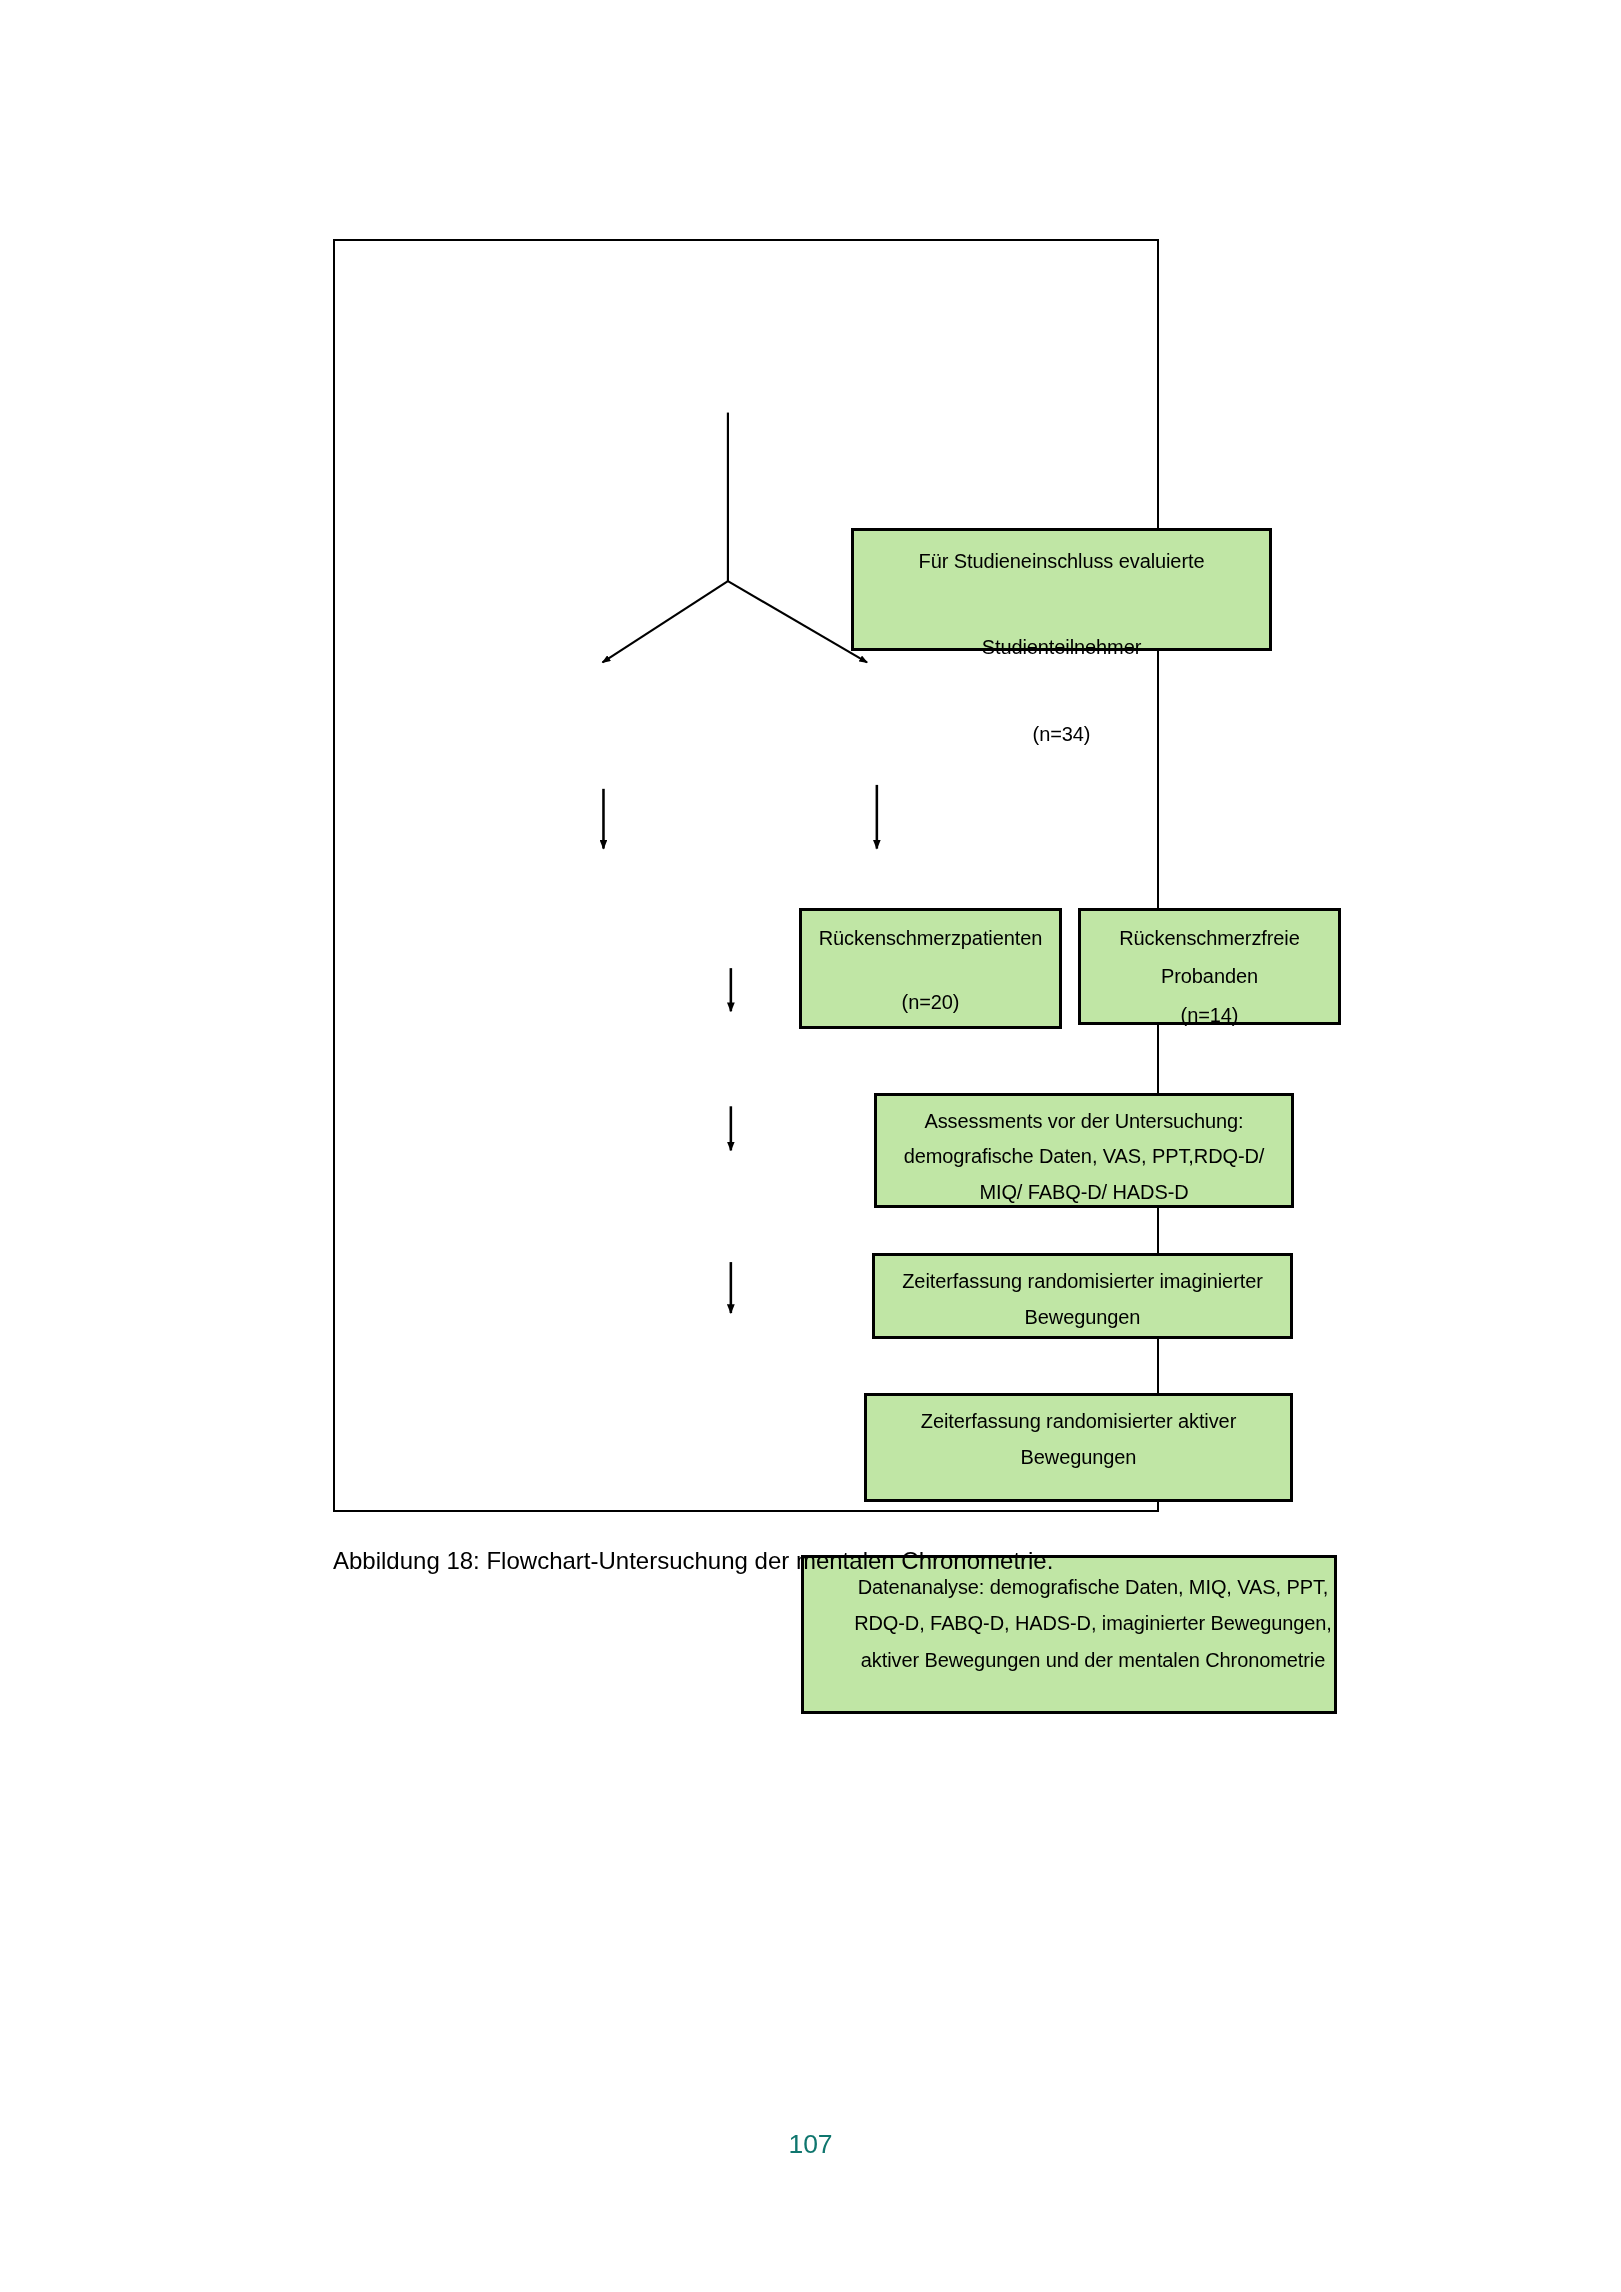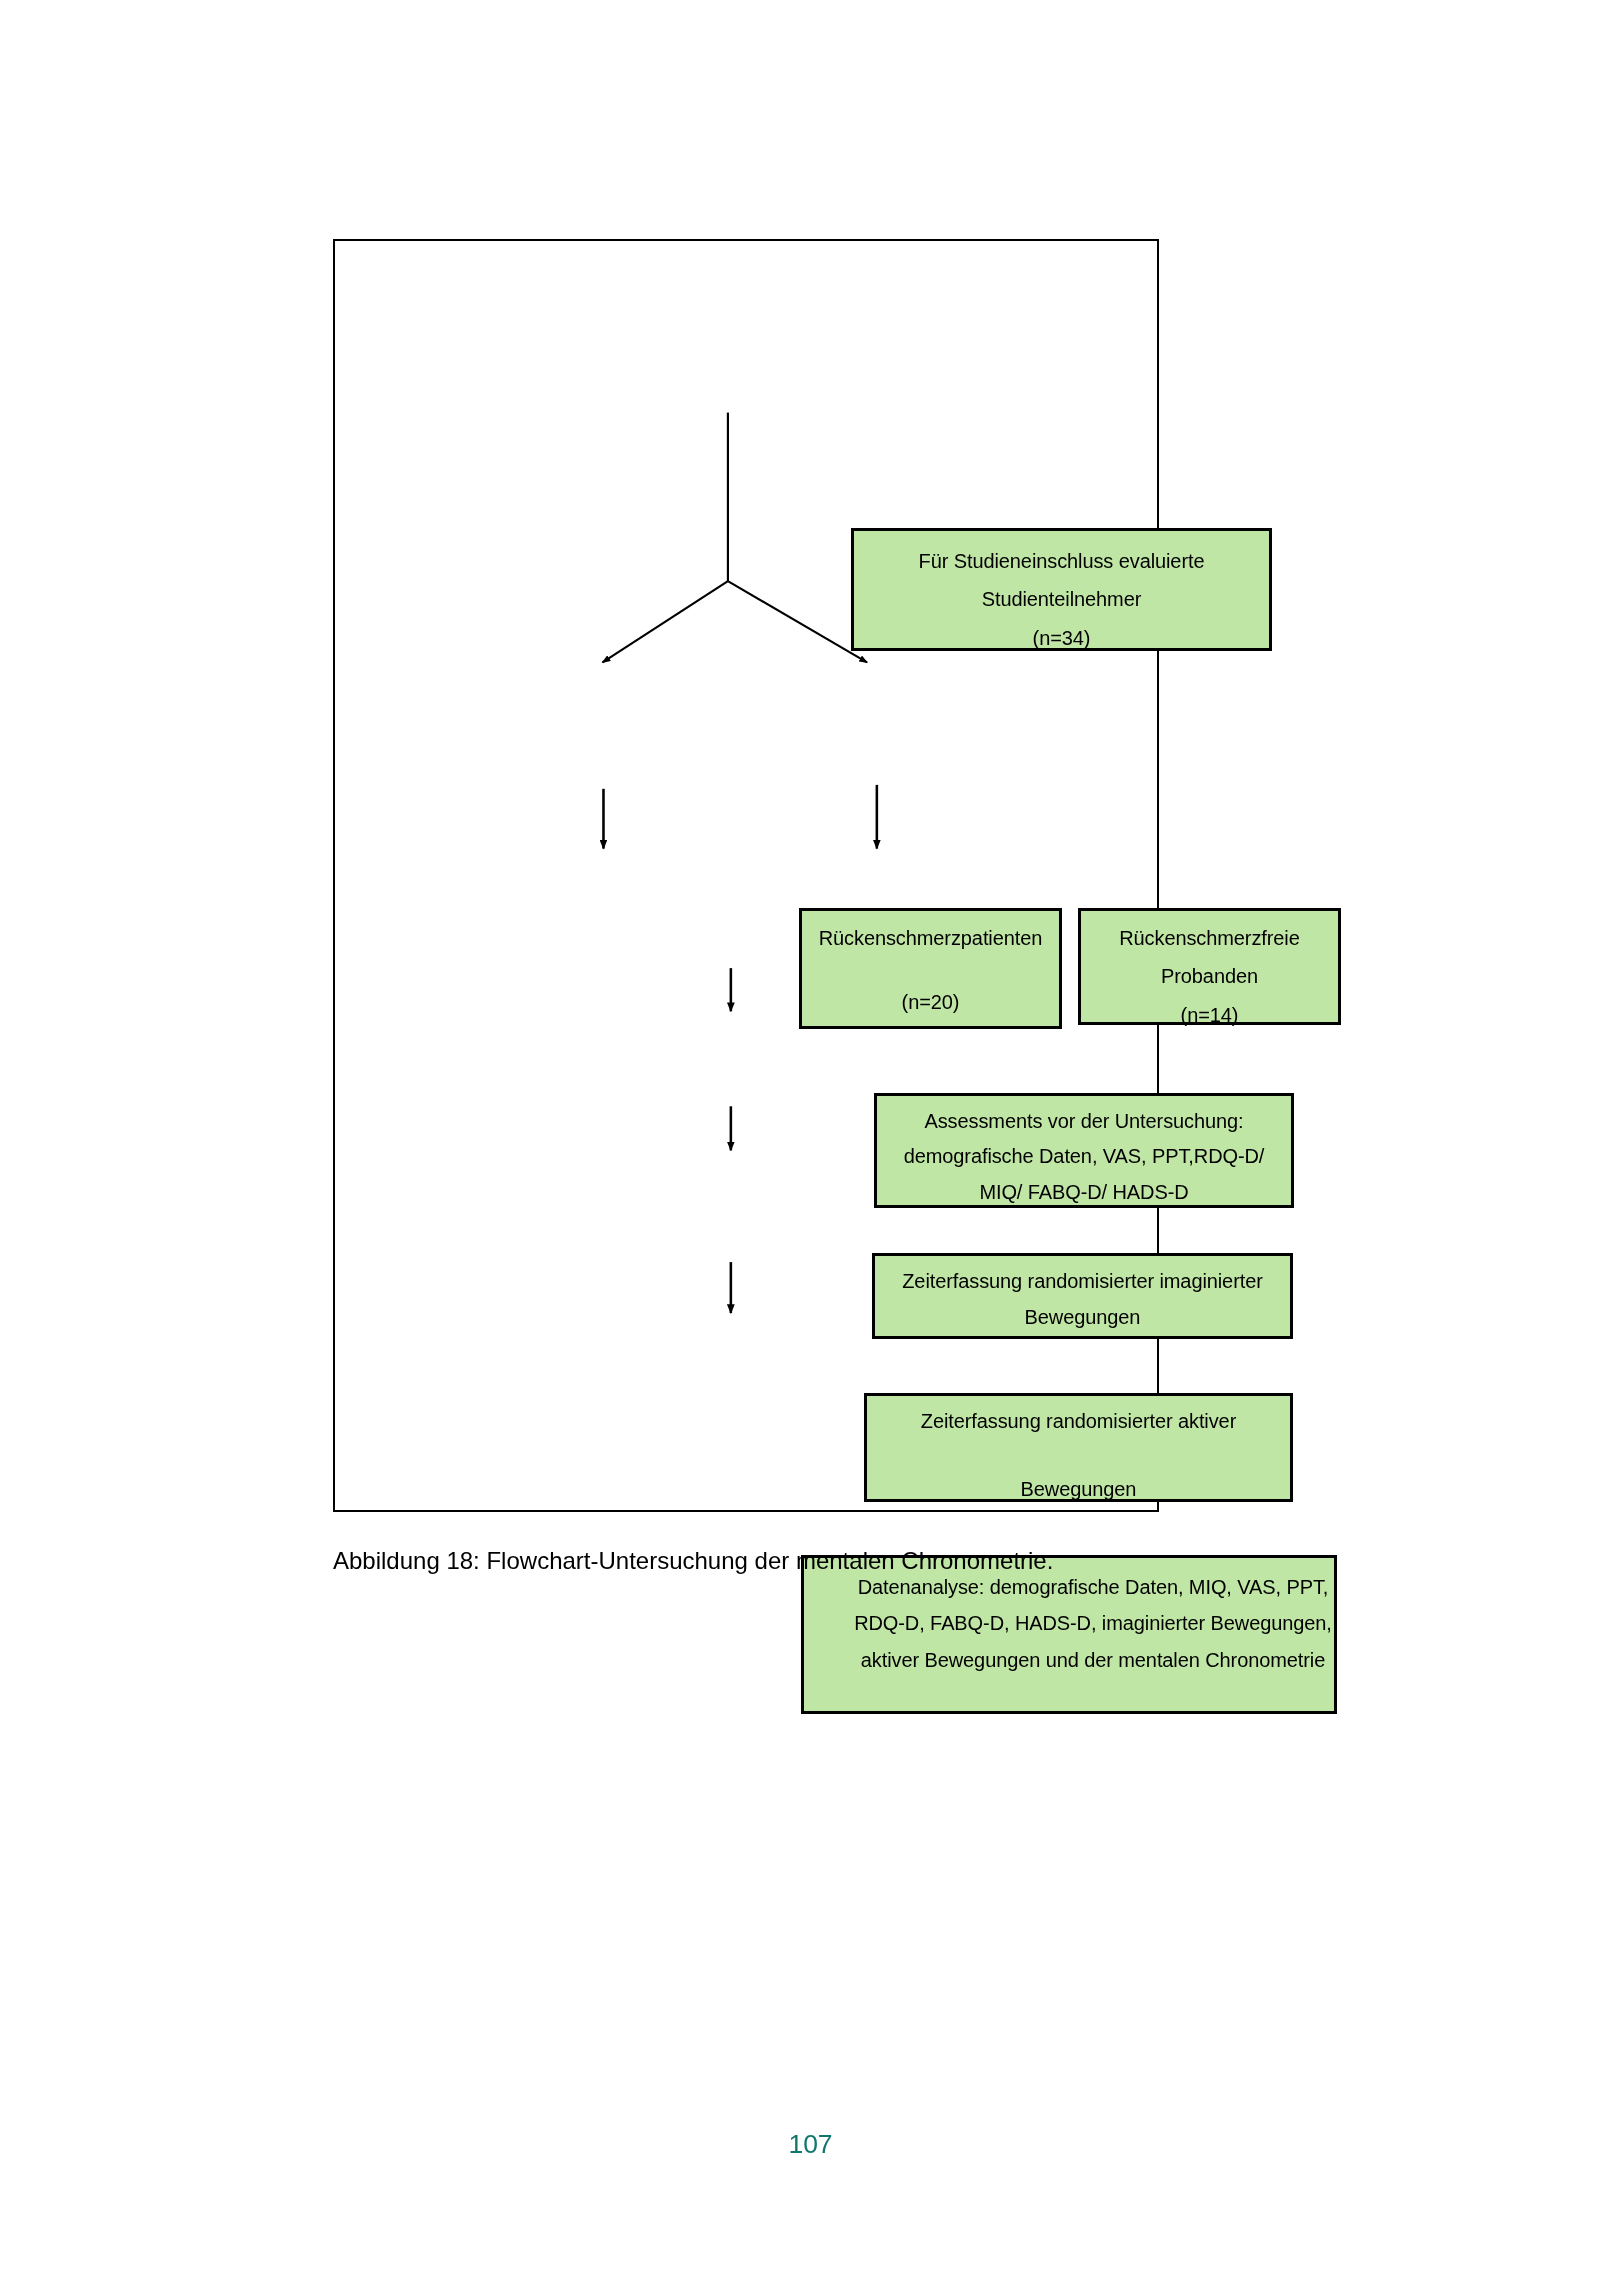--- a/index.html
+++ b/index.html
@@ -41,36 +41,36 @@
     font-size: 20px;
     line-height: 1.0;
     color: #000000;
     letter-spacing: -0.1px;
   }
   .flow-box .line {
     display: block;
     white-space: nowrap;
   }
 
-  #box-screened       { left: 516px; top: 287px;  width: 421px; height: 123px; padding-top: 19.6px; }
+  #box-screened       { left: 516px; top: 287px;  width: 421px; height: 123px; padding-top: 19.6px; gap: 48px; }
   #box-screened .line + .line { margin-top: 18.6px; }
 
   #box-patients       { left: 464px; top: 667px;  width: 263px; height: 121px; padding-top: 16.7px; }
   #box-patients .line + .line { margin-top: 44px; }
 
   #box-controls       { left: 743px; top: 667px;  width: 263px; height: 117px; padding-top: 16.7px; }
   #box-controls .line + .line { margin-top: 18.6px; }
 
   #box-assessments    { left: 539px; top: 852px;  width: 420px; height: 115px; padding-top: 14.7px; }
   #box-assessments .line + .line { margin-top: 15.7px; }
 
   #box-imagined       { left: 537px; top: 1012px; width: 421px; height: 86px;  padding-top: 14.7px; }
   #box-imagined .line + .line { margin-top: 16.7px; }
 
-  #box-active         { left: 529px; top: 1152px; width: 429px; height: 109px; padding-top: 14.7px; justify-content: space-between; }
+  #box-active         { left: 529px; top: 1152px; width: 429px; height: 109px; padding-top: 14.7px; }
   #box-active .line + .line { margin-top: 16.7px; }
 
   #box-analysis       { left: 466px; top: 1314px; width: 536px; height: 159px; padding-top: 18.6px; padding-left: 48px; }
   #box-analysis .line + .line { margin-top: 16.7px; }
 
   
   #connectors {
     position: absolute;
     left: 0;
     top: 0;

